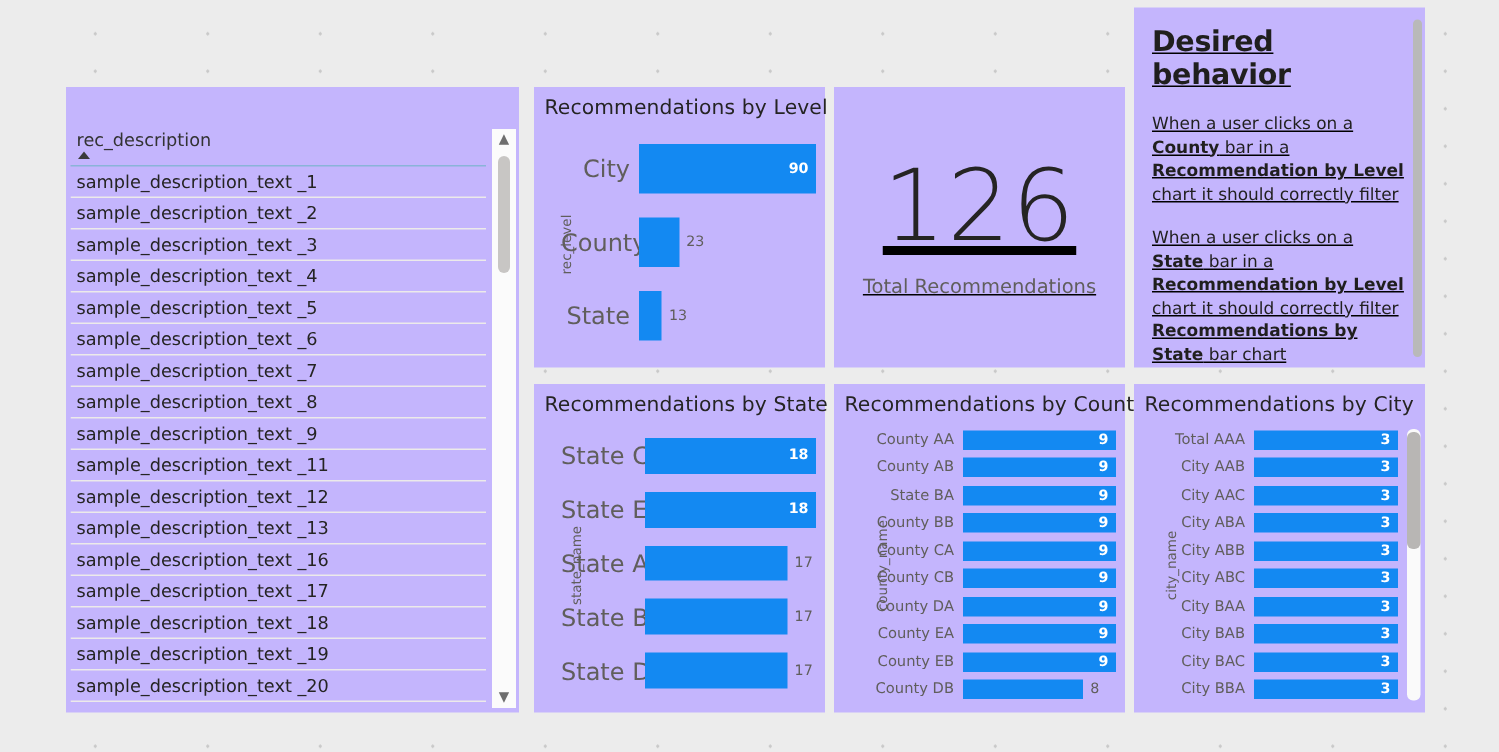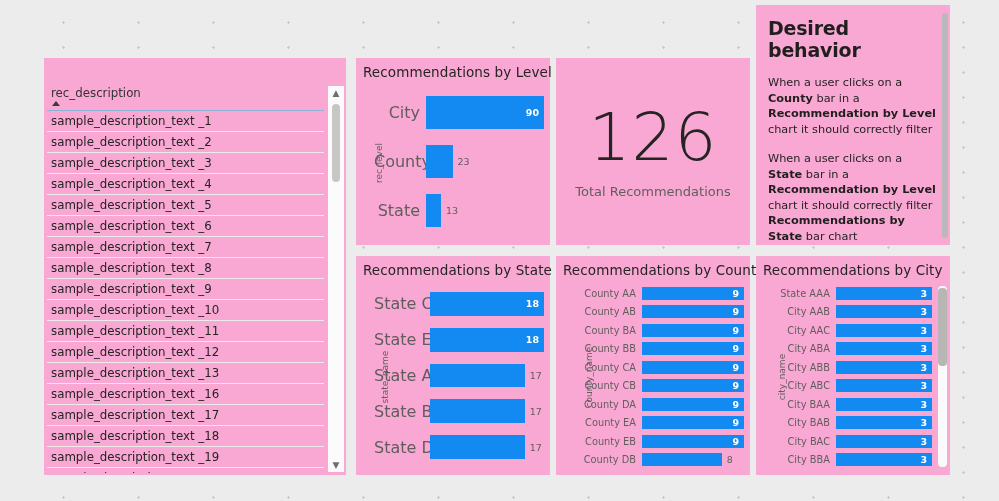--- a/index.html
+++ b/index.html
@@ -14,22 +14,23 @@
     background-image: radial-gradient(circle, #c9c9c9 1px, transparent 1.2px);
     background-size: 75px 25px;
     background-position: 26px 10px;
     font-family: "DejaVu Sans", "Liberation Sans", sans-serif;
     position: relative;
     -webkit-font-smoothing: antialiased;
   }
 
   .card {
     position: absolute;
-    background: #f9a8d4;
+    background: #c4b5fd;
     box-sizing: border-box;
+    text-decoration: underline;
   }
 
   .card-title {
     font-size: 13.5px;
     color: #252423;
     font-weight: 400;
     letter-spacing: 0.1px;
     white-space: nowrap;
   }
 
@@ -284,21 +285,20 @@
   <div class="slicer-list" id="slicerList">
       <div class="slicer-item">sample_description_text _1</div>
       <div class="slicer-item">sample_description_text _2</div>
       <div class="slicer-item">sample_description_text _3</div>
       <div class="slicer-item">sample_description_text _4</div>
       <div class="slicer-item">sample_description_text _5</div>
       <div class="slicer-item">sample_description_text _6</div>
       <div class="slicer-item">sample_description_text _7</div>
       <div class="slicer-item">sample_description_text _8</div>
       <div class="slicer-item">sample_description_text _9</div>
-      <div class="slicer-item">sample_description_text _10</div>
       <div class="slicer-item">sample_description_text _11</div>
       <div class="slicer-item">sample_description_text _12</div>
       <div class="slicer-item">sample_description_text _13</div>
       <div class="slicer-item">sample_description_text _16</div>
       <div class="slicer-item">sample_description_text _17</div>
       <div class="slicer-item">sample_description_text _18</div>
       <div class="slicer-item">sample_description_text _19</div>
       <div class="slicer-item">sample_description_text _20</div>
     </div>
 
@@ -417,21 +417,21 @@
         </div>
         <div class="bar-row">
           <div class="bar-cat" style="width: 62px;">County AB</div>
           <div class="bar-track">
             <div class="bar" style="background: rgb(19, 137, 242); width: 100%;">
               <span class="bar-val-in">9</span>
             </div>
           </div>
         </div>
         <div class="bar-row">
-          <div class="bar-cat" style="width: 62px;">County BA</div>
+          <div class="bar-cat" style="width: 62px;">State BA</div>
           <div class="bar-track">
             <div class="bar" style="background: rgb(19, 137, 242); width: 100%;">
               <span class="bar-val-in">9</span>
             </div>
           </div>
         </div>
         <div class="bar-row">
           <div class="bar-cat" style="width: 62px;">County BB</div>
           <div class="bar-track">
             <div class="bar" style="background: rgb(19, 137, 242); width: 100%;">
@@ -489,21 +489,21 @@
       </div>
   </div>
 </div>
 
 <div class="card chart-card dense" id="cityCard">
   <div class="card-title">Recommendations by City</div>
   <div class="plot">
     <div class="axis-title">city_name</div>
     <div class="bars" id="bars3" style="right:18px;">
         <div class="bar-row">
-          <div class="bar-cat" style="width: 56px;">State AAA</div>
+          <div class="bar-cat" style="width: 56px;">Total AAA</div>
           <div class="bar-track">
             <div class="bar" style="background: rgb(19, 137, 242); width: 100%;">
               <span class="bar-val-in">3</span>
             </div>
           </div>
         </div>
         <div class="bar-row">
           <div class="bar-cat" style="width: 56px;">City AAB</div>
           <div class="bar-track">
             <div class="bar" style="background: rgb(19, 137, 242); width: 100%;">

